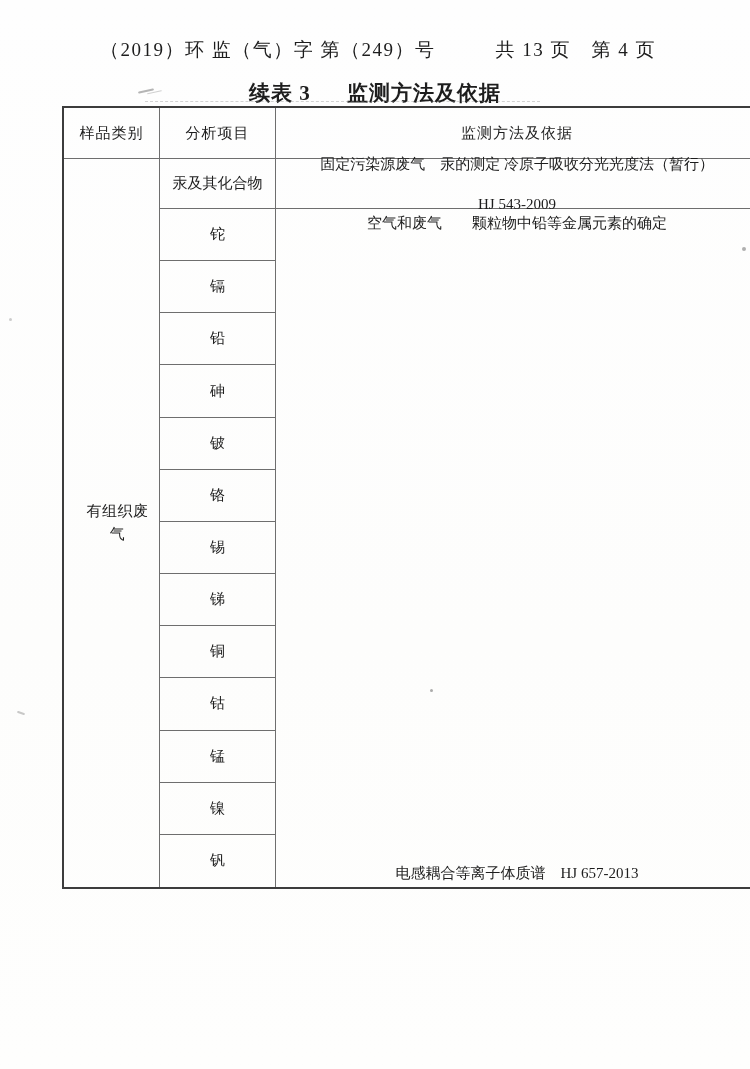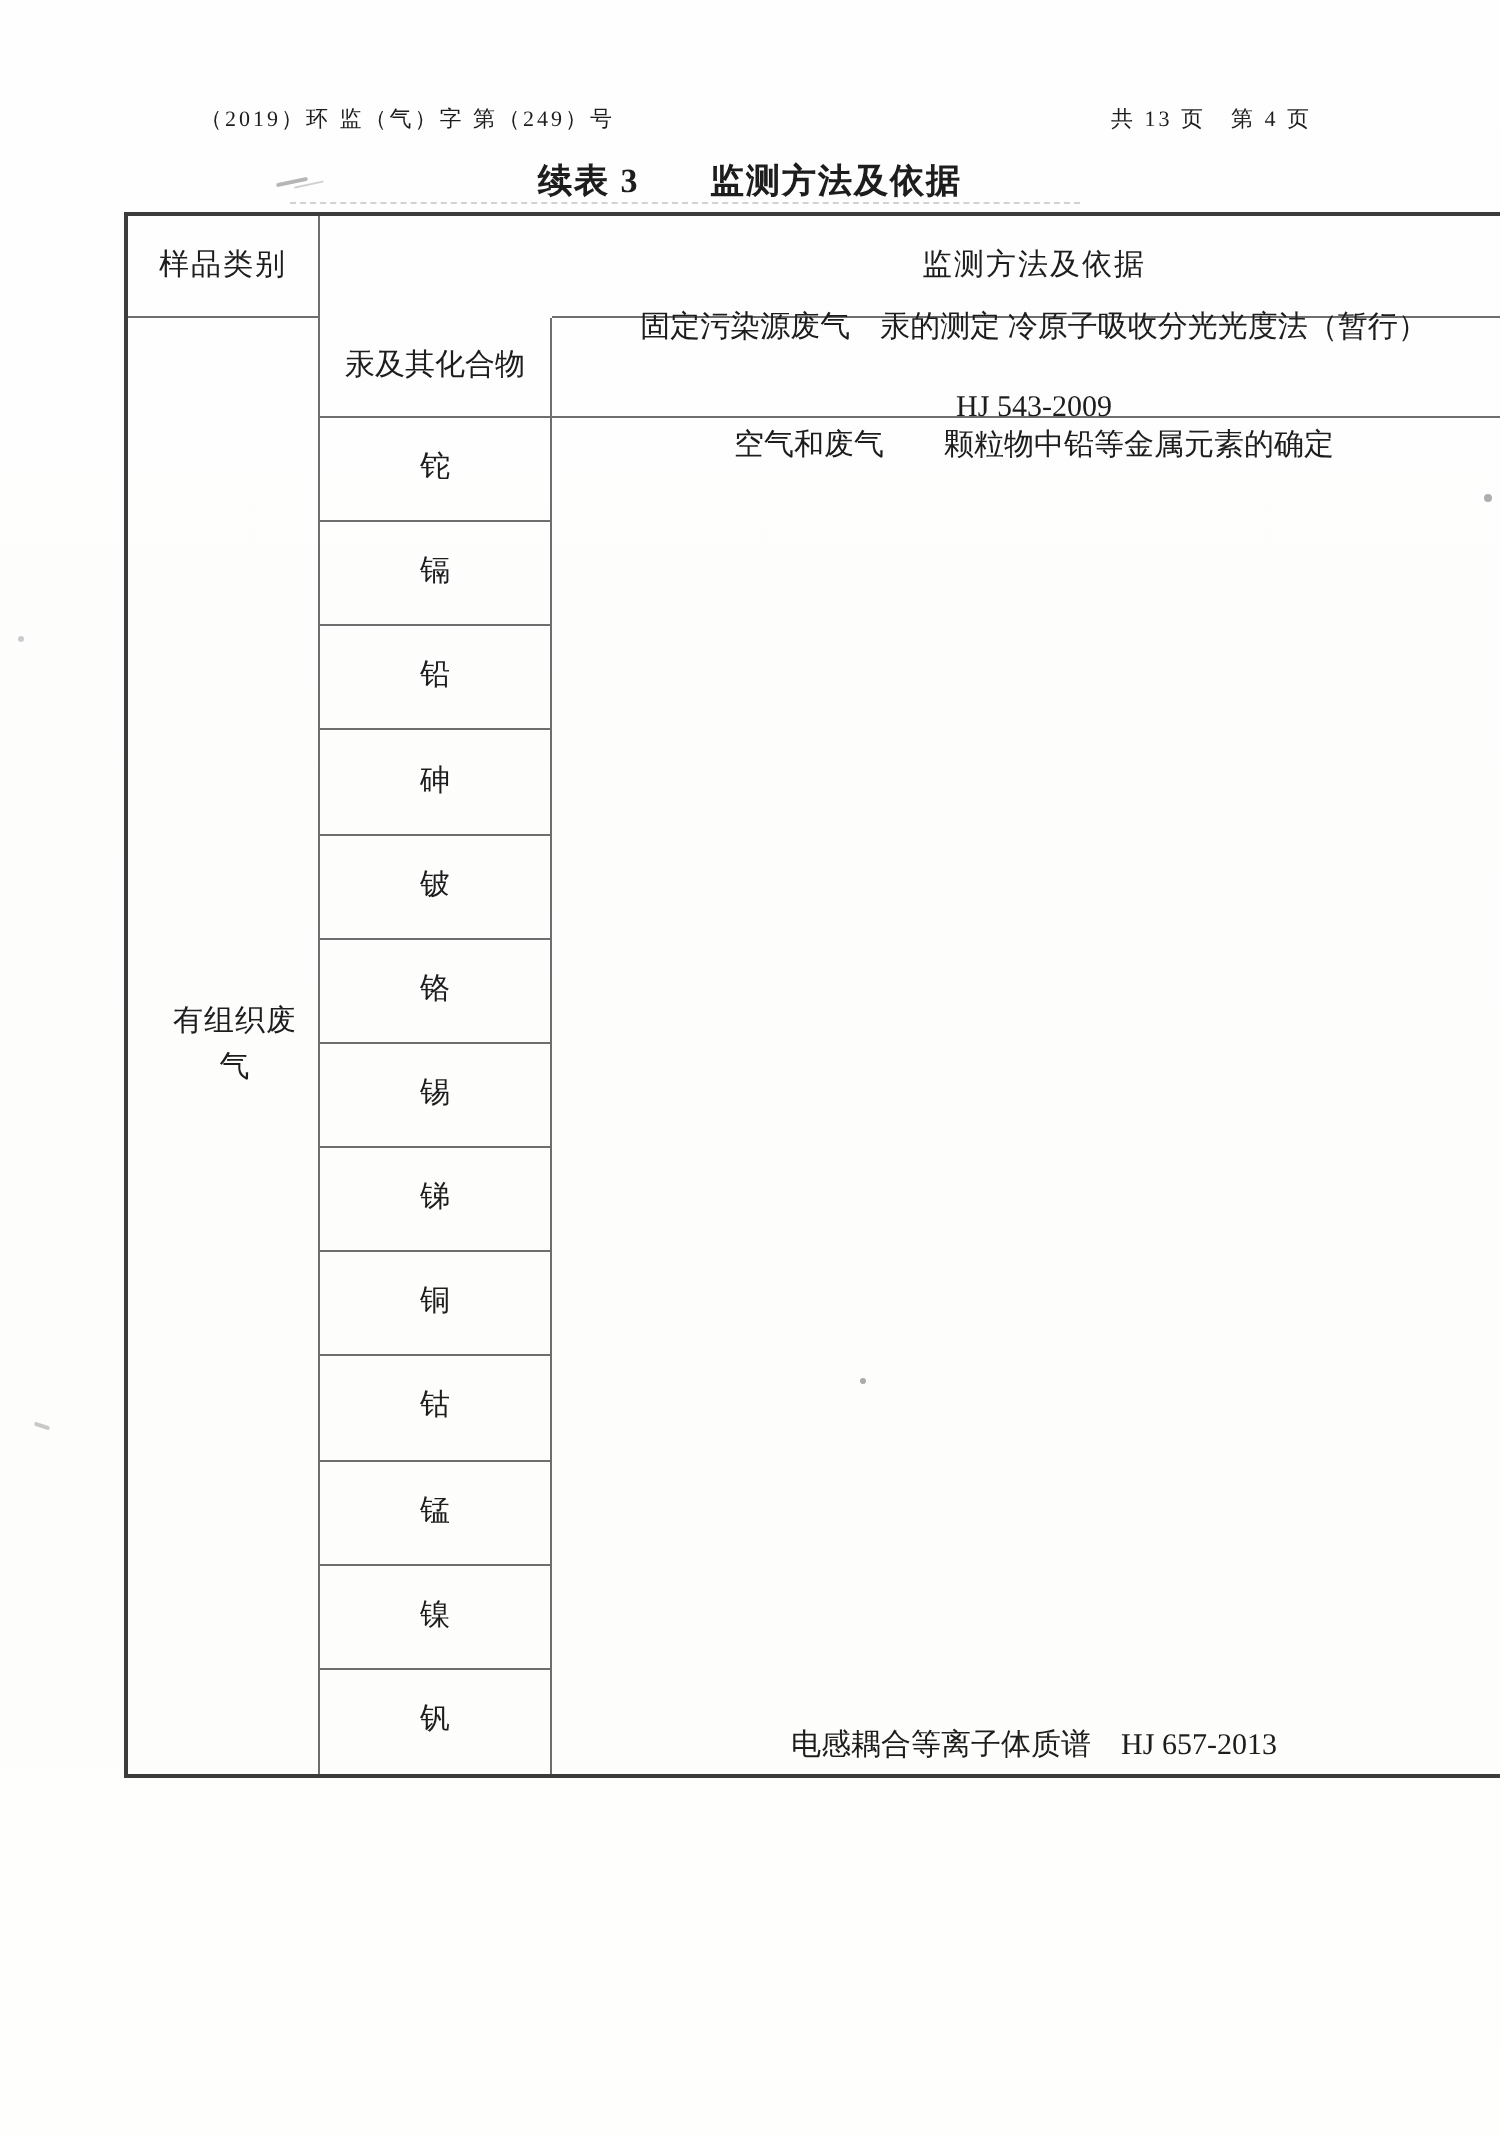--- a/index.html
+++ b/index.html
@@ -16,39 +16,39 @@
     overflow: hidden;
   }
   .page {
     position: absolute;
     inset: 0;
     background: linear-gradient(180deg, #fefefe 0%, #fdfdfc 60%, #fefefd 100%);
   }
   
   .doc-header {
     position: absolute;
-    top: 52px;
+    top: 37px;
     left: 100px;
     width: 556px;
     display: flex;
     justify-content: space-between;
-    font-size: 11px;
+    font-size: 19px;
     letter-spacing: 1.5px;
     white-space: nowrap;
     text-align: right;
   }
   
   .doc-title {
     position: absolute;
     top: 79px;
     left: 0;
     width: 100%;
     text-align: center;
     font-weight: bold;
-    font-size: 17px;
+    font-size: 21px;
     letter-spacing: 1px;
   }
   .doc-title .title-gap { margin-left: 30px; }
   
   .mon-table {
     position: absolute;
     left: 62px;
     top: 106px;
     width: 698px;
     height: 783px;
@@ -128,20 +128,21 @@
 
   <div class="artifact art-dashline"></div>
   <div class="artifact art-pen-tick"></div>
   <div class="artifact art-dot1"></div>
   <div class="artifact art-dot2"></div>
   <div class="artifact art-dot3"></div>
   <div class="artifact art-dot4"></div>
 
   <div class="mon-table">
     <div class="cell c-h1">样品类别</div>
+    <div class="cell c-h2">分析项目</div>
     <div class="cell c-h3 no-r">监测方法及依据</div>
 
     <div class="cell c-cat no-b">有组织废气</div>
 
     <div class="cell c-hg-item">汞及其化合物</div>
     <div class="cell c-hg-method no-r">
       <div class="method-lines">固定污染源废气　汞的测定 冷原子吸收分光光度法（暂行）</div>
       <div class="method-lines">HJ 543-2009</div>
     </div>
 

